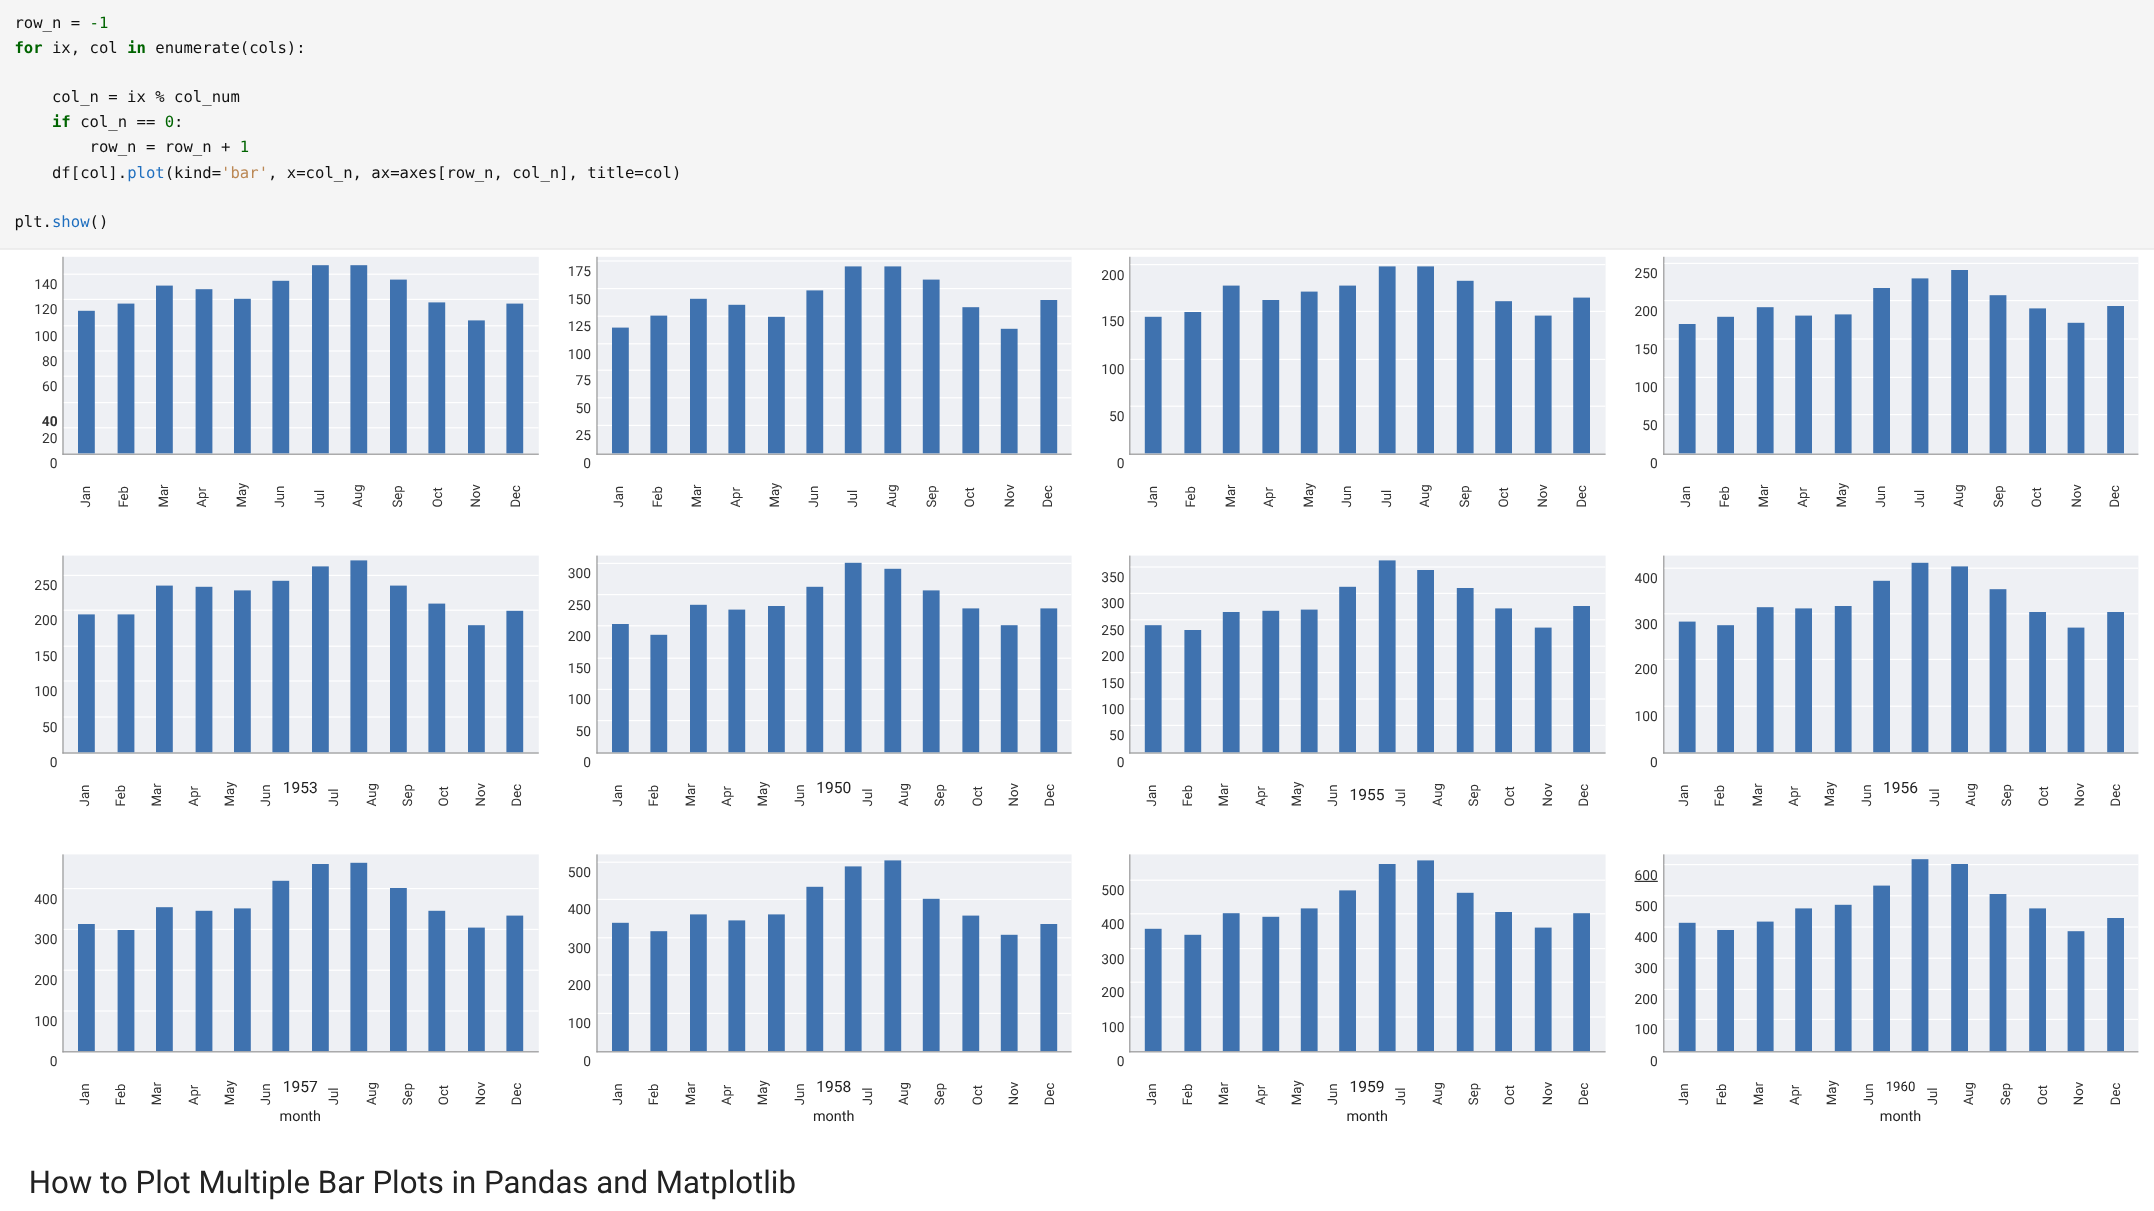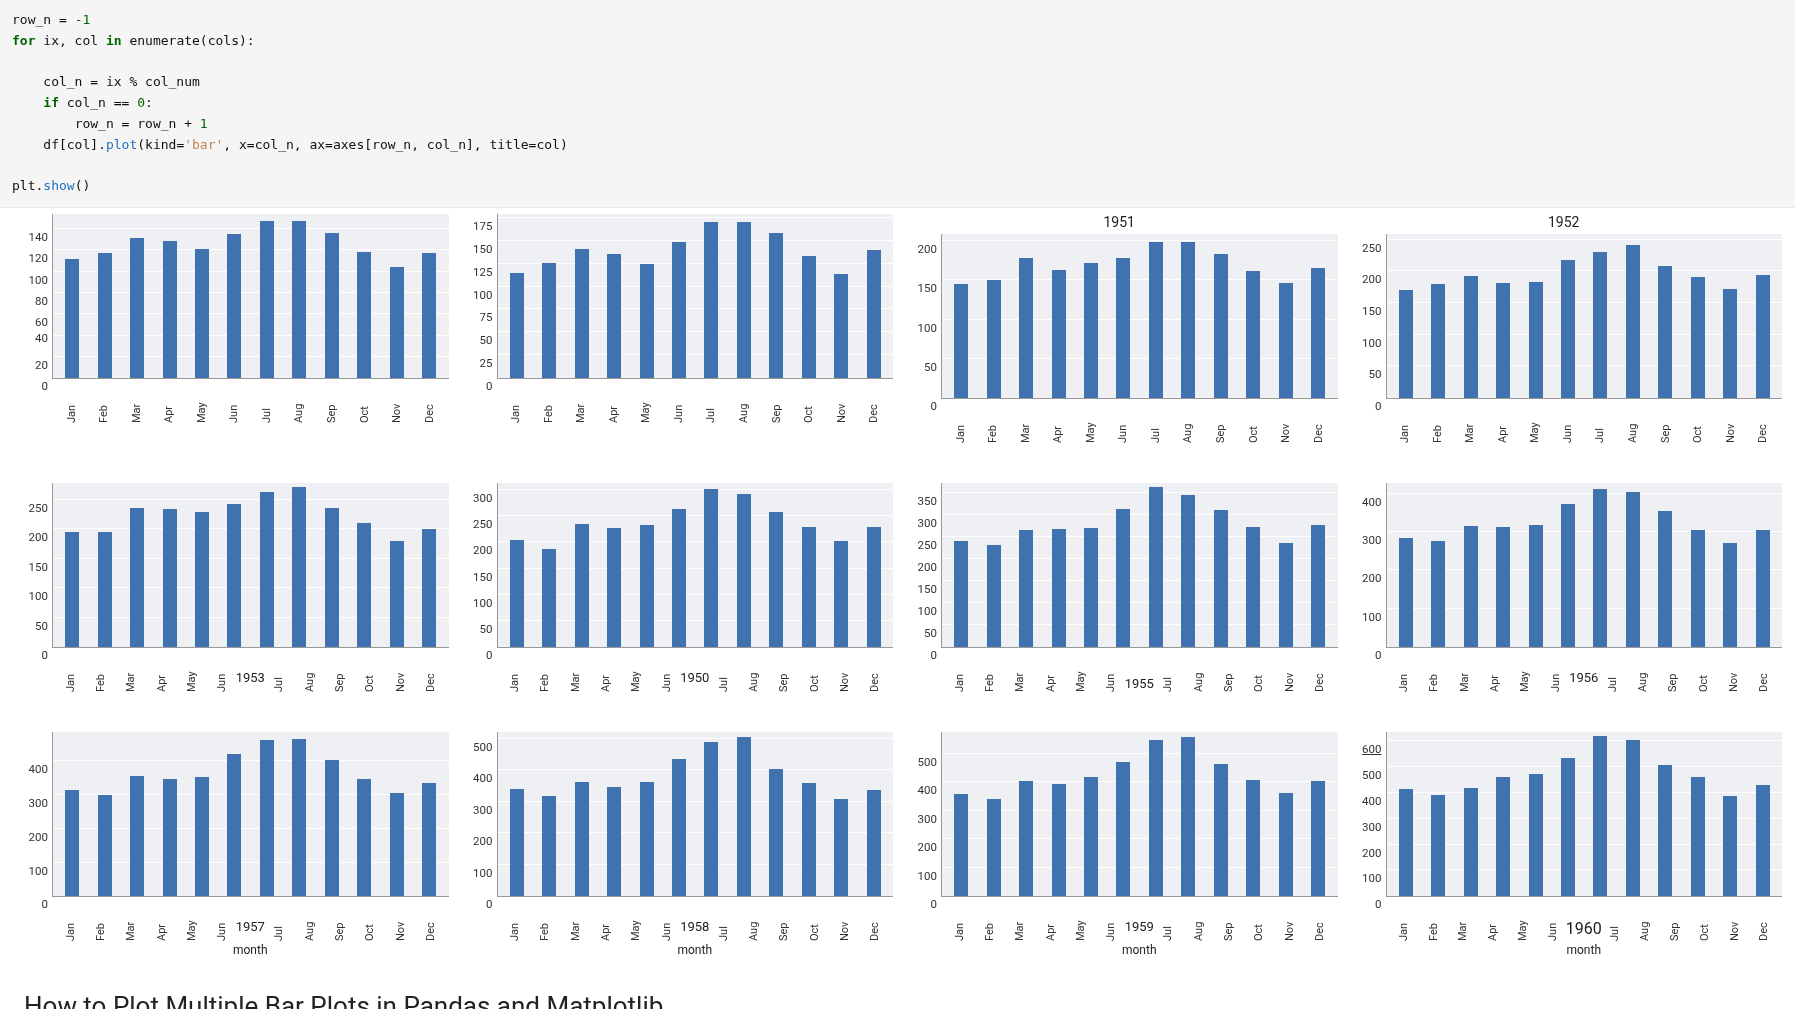--- a/index.html
+++ b/index.html
@@ -76,21 +76,21 @@
 <span>plt.</span><span class="fn">show</span><span>()</span>
 </pre>
 </div>
 
 <div class="subplots" id="subplots">
       <div class="subplot">
         <div class="plot-row">
           <div class="yaxis">
             <div class="ytick" style="bottom: -7px;">0</div>
             <div class="ytick" style="bottom: 14.2903px;">20</div>
-            <div class="ytick" style="bottom: 41px;">40</div>
+            <div class="ytick" style="bottom: 28px; font-weight: bold;">40</div>
             <div class="ytick" style="bottom: 56.871px;">60</div>
             <div class="ytick" style="bottom: 78.1613px;">80</div>
             <div class="ytick" style="bottom: 99.4516px;">100</div>
             <div class="ytick" style="bottom: 120.742px;">120</div>
             <div class="ytick" style="bottom: 142.032px;">140</div>
           </div>
           <div class="plot-area">
             <div class="grid">
               <div class="gline" style="bottom: 21.2903px;"></div>
               <div class="gline" style="bottom: 42.5806px;"></div>
@@ -180,21 +180,20 @@
           <div class="xtick">Jul</div>
           <div class="xtick">Aug</div>
           <div class="xtick">Sep</div>
           <div class="xtick">Oct</div>
           <div class="xtick">Nov</div>
           <div class="xtick">Dec</div>
         </div>
         <div class="xlabel"></div>
       </div>
       <div class="subplot">
-        <div class="sp-title">1951</div>
         <div class="plot-row">
           <div class="yaxis">
             <div class="ytick" style="bottom: -7px;">0</div>
             <div class="ytick" style="bottom: 32.2857px;">50</div>
             <div class="ytick" style="bottom: 71.5714px;">100</div>
             <div class="ytick" style="bottom: 110.857px;">150</div>
             <div class="ytick" style="bottom: 150.143px;">200</div>
           </div>
           <div class="plot-area">
             <div class="grid">
@@ -229,21 +228,20 @@
           <div class="xtick">Jul</div>
           <div class="xtick">Aug</div>
           <div class="xtick">Sep</div>
           <div class="xtick">Oct</div>
           <div class="xtick">Nov</div>
           <div class="xtick">Dec</div>
         </div>
         <div class="xlabel"></div>
       </div>
       <div class="subplot">
-        <div class="sp-title">1952</div>
         <div class="plot-row">
           <div class="yaxis">
             <div class="ytick" style="bottom: -7px;">0</div>
             <div class="ytick" style="bottom: 24.7308px;">50</div>
             <div class="ytick" style="bottom: 56.4615px;">100</div>
             <div class="ytick" style="bottom: 88.1923px;">150</div>
             <div class="ytick" style="bottom: 119.923px;">200</div>
             <div class="ytick" style="bottom: 151.654px;">250</div>
           </div>
           <div class="plot-area">
@@ -689,21 +687,21 @@
             </div>
           </div>
         </div>
         <div class="xaxis">
           <div class="xtick">Jan</div>
           <div class="xtick">Feb</div>
           <div class="xtick">Mar</div>
           <div class="xtick">Apr</div>
           <div class="xtick">May</div>
           <div class="xtick">Jun</div>
-          <div style="writing-mode: horizontal-tb; transform: none; font-size: 16px; align-self: flex-start; margin-top: 22px; margin-left: -10px; margin-right: -10px;">1960</div>
+          <div style="writing-mode: horizontal-tb; transform: none; font-size: 11px; align-self: flex-start; margin-top: 22px; margin-left: -10px; margin-right: -10px;">1960</div>
           <div class="xtick">Jul</div>
           <div class="xtick">Aug</div>
           <div class="xtick">Sep</div>
           <div class="xtick">Oct</div>
           <div class="xtick">Nov</div>
           <div class="xtick">Dec</div>
         </div>
         <div class="xlabel">month</div>
       </div>
     </div>

